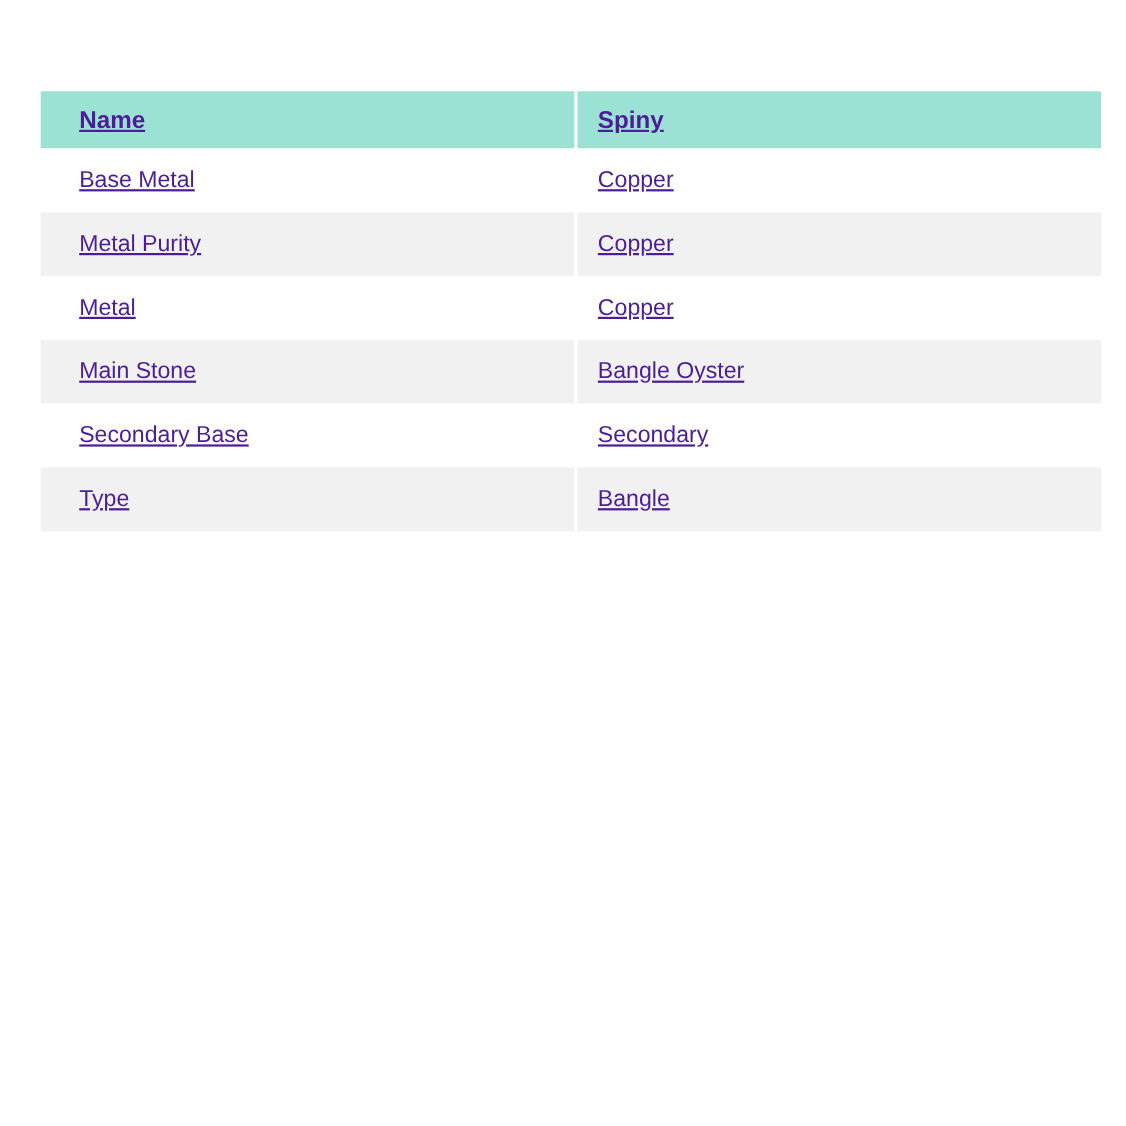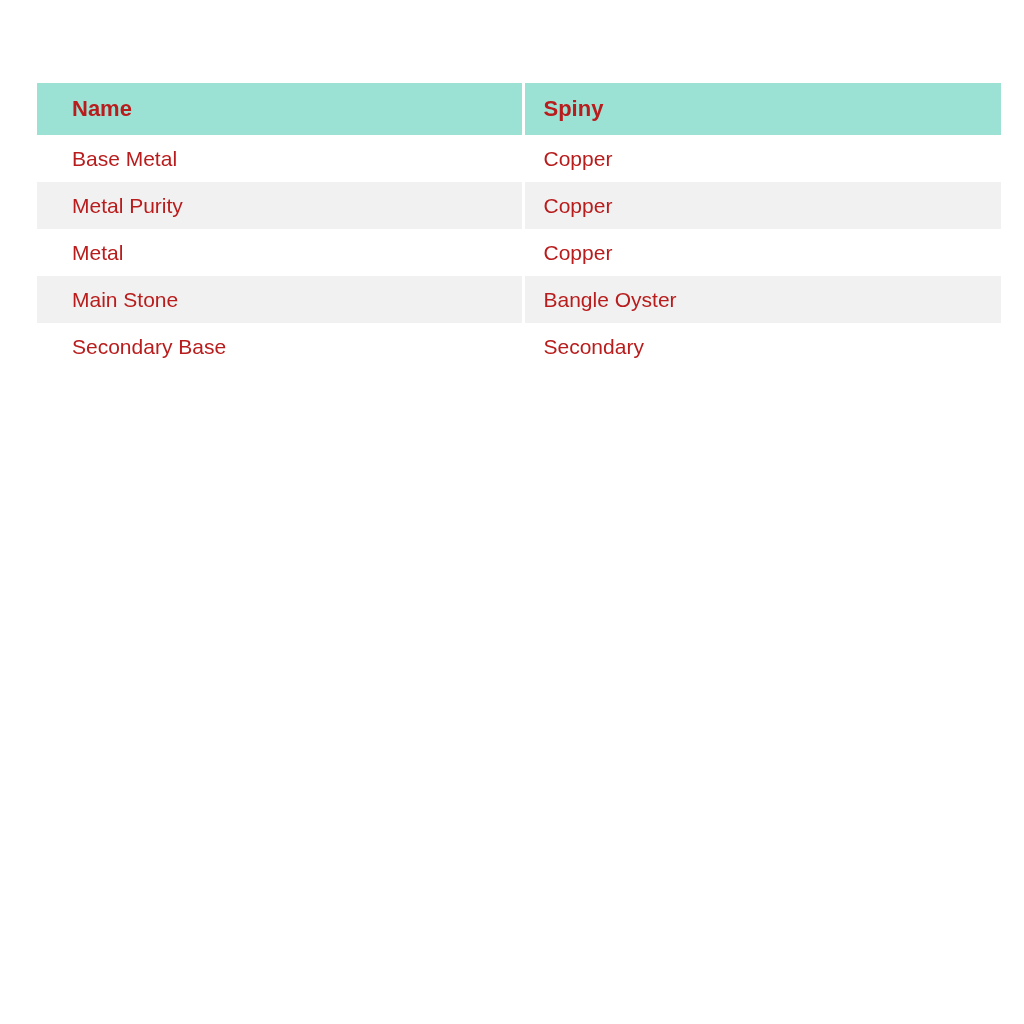--- a/index.html
+++ b/index.html
@@ -13,35 +13,36 @@
   .table-wrap {
     position: absolute;
     left: 37px;
     top: 83px;
     width: 964px;
   }
   table.attributes {
     width: 964px;
     border-collapse: collapse;
     table-layout: fixed;
-    color: #b91c1c;
+    color: #4c1d95;
+    text-decoration: underline;
   }
   table.attributes col.col-name  { width: 486px; }
   table.attributes col.col-value { width: 478px; }
   table.attributes th {
     background: #9be2d5;
     height: 52px;
     font-size: 22px;
     font-weight: 700;
     text-align: left;
     vertical-align: middle;
     padding: 0 0 0 35px;
   }
   table.attributes td {
-    height: 47px;
+    height: 58px;
     font-size: 21px;
     font-weight: 400;
     text-align: left;
     vertical-align: middle;
     padding: 0 0 0 35px;
     background: #ffffff;
   }
   
   table.attributes th:nth-child(2),
   table.attributes td:nth-child(2) {
@@ -82,15 +83,19 @@
         <td>Copper</td>
       </tr>
       <tr>
         <td>Main Stone</td>
         <td>Bangle Oyster</td>
       </tr>
       <tr>
         <td>Secondary Base</td>
         <td>Secondary</td>
       </tr>
+      <tr>
+        <td>Type</td>
+        <td>Bangle</td>
+      </tr>
     </tbody>
   </table>
 </div>
 
 </body></html>

